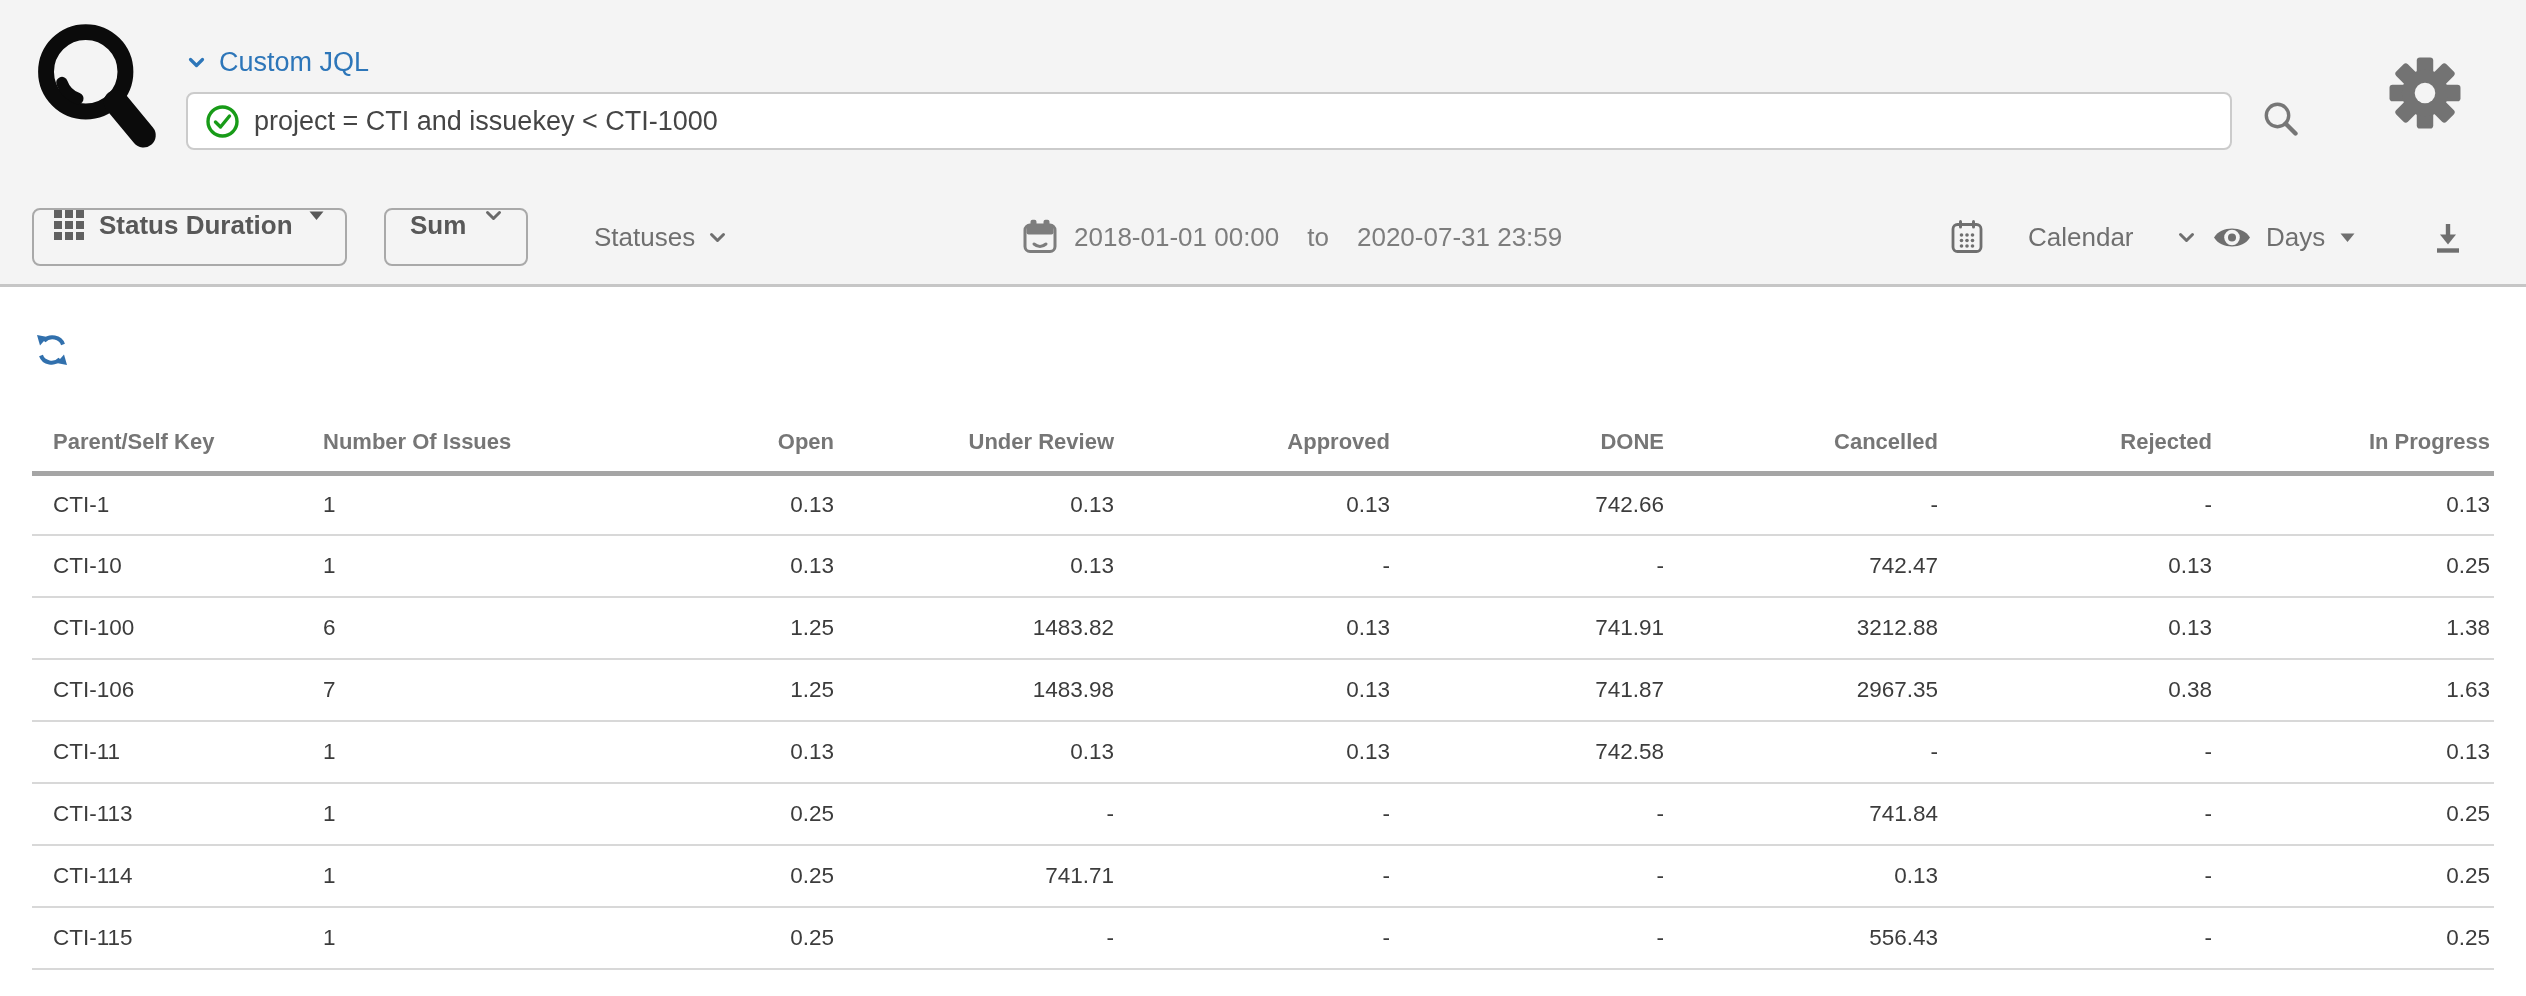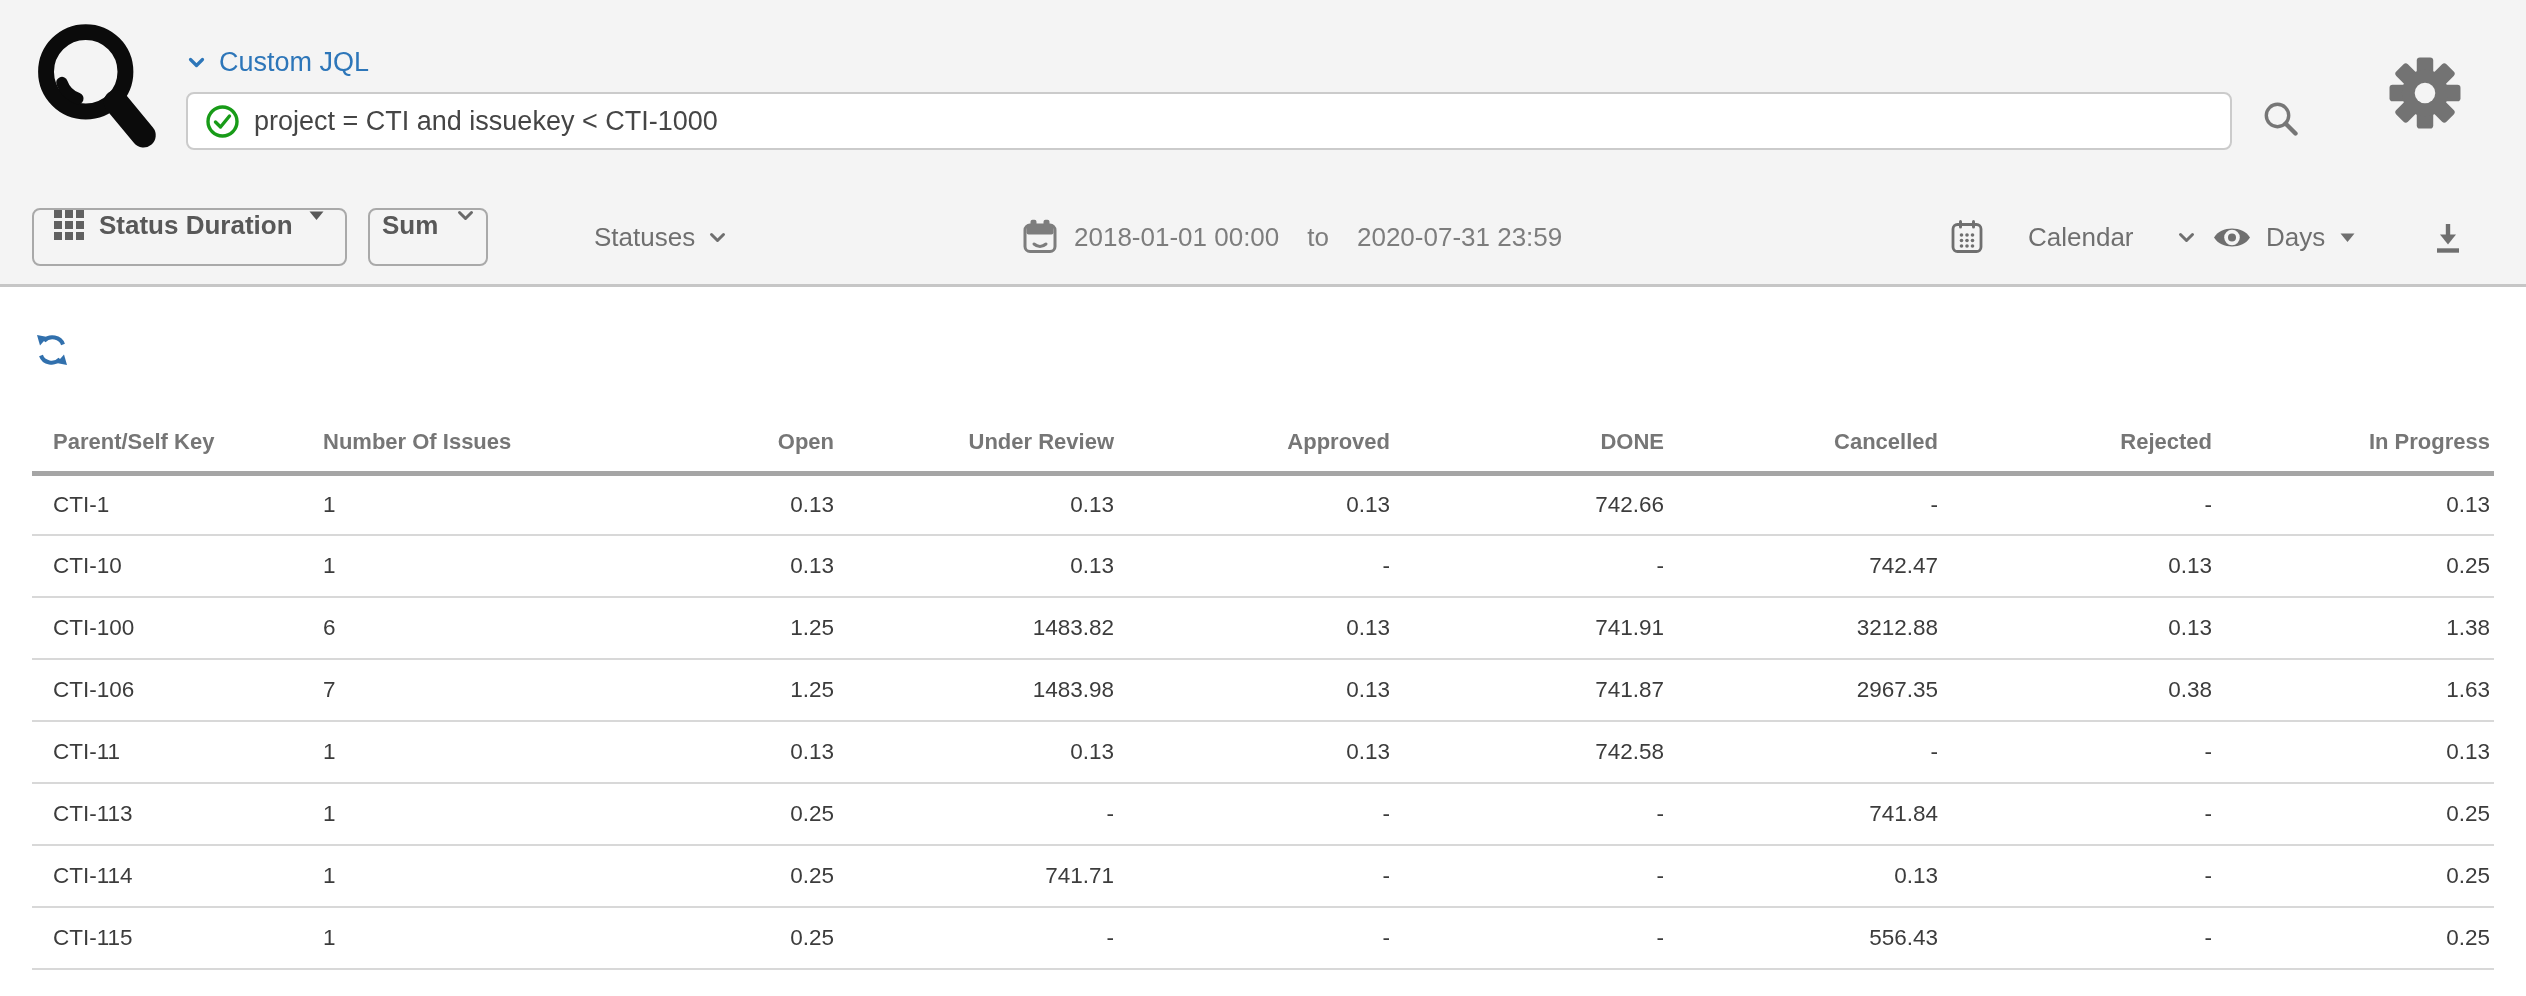--- a/index.html
+++ b/index.html
@@ -41,21 +41,21 @@
 
   
   .tb-btn {
     position:absolute; top:208px; height:58px;
     display:flex; align-items:flex-start;
     background:transparent; border:2px solid #a9a9a9; border-radius:8px;
     font-family:inherit; font-weight:bold; font-size:26px; color:#585858;
     cursor:pointer;
   }
   #btn-report { left:32px;  padding:0 20px; gap:15px; }
-  #btn-sum    { left:368px; padding:0 12px; gap:19px; }
+  #btn-sum    { left:384px; padding:0 24px; gap:19px; }
   .tb-link {
     position:absolute; top:208px; height:58px;
     display:flex; align-items:center; gap:14px;
     font-size:26px; color:#6f6f6f; cursor:pointer;
   }
   #dd-statuses { left:558px;margin-left:36px; }
   #date-range  { left:1022px; gap:16px; color:#7d7d7d; }
   #date-range .to-word { margin:0 12px; }
   #dd-calendar { left:1950px;gap:44px; }
   #dd-days     { left:2212px; }

